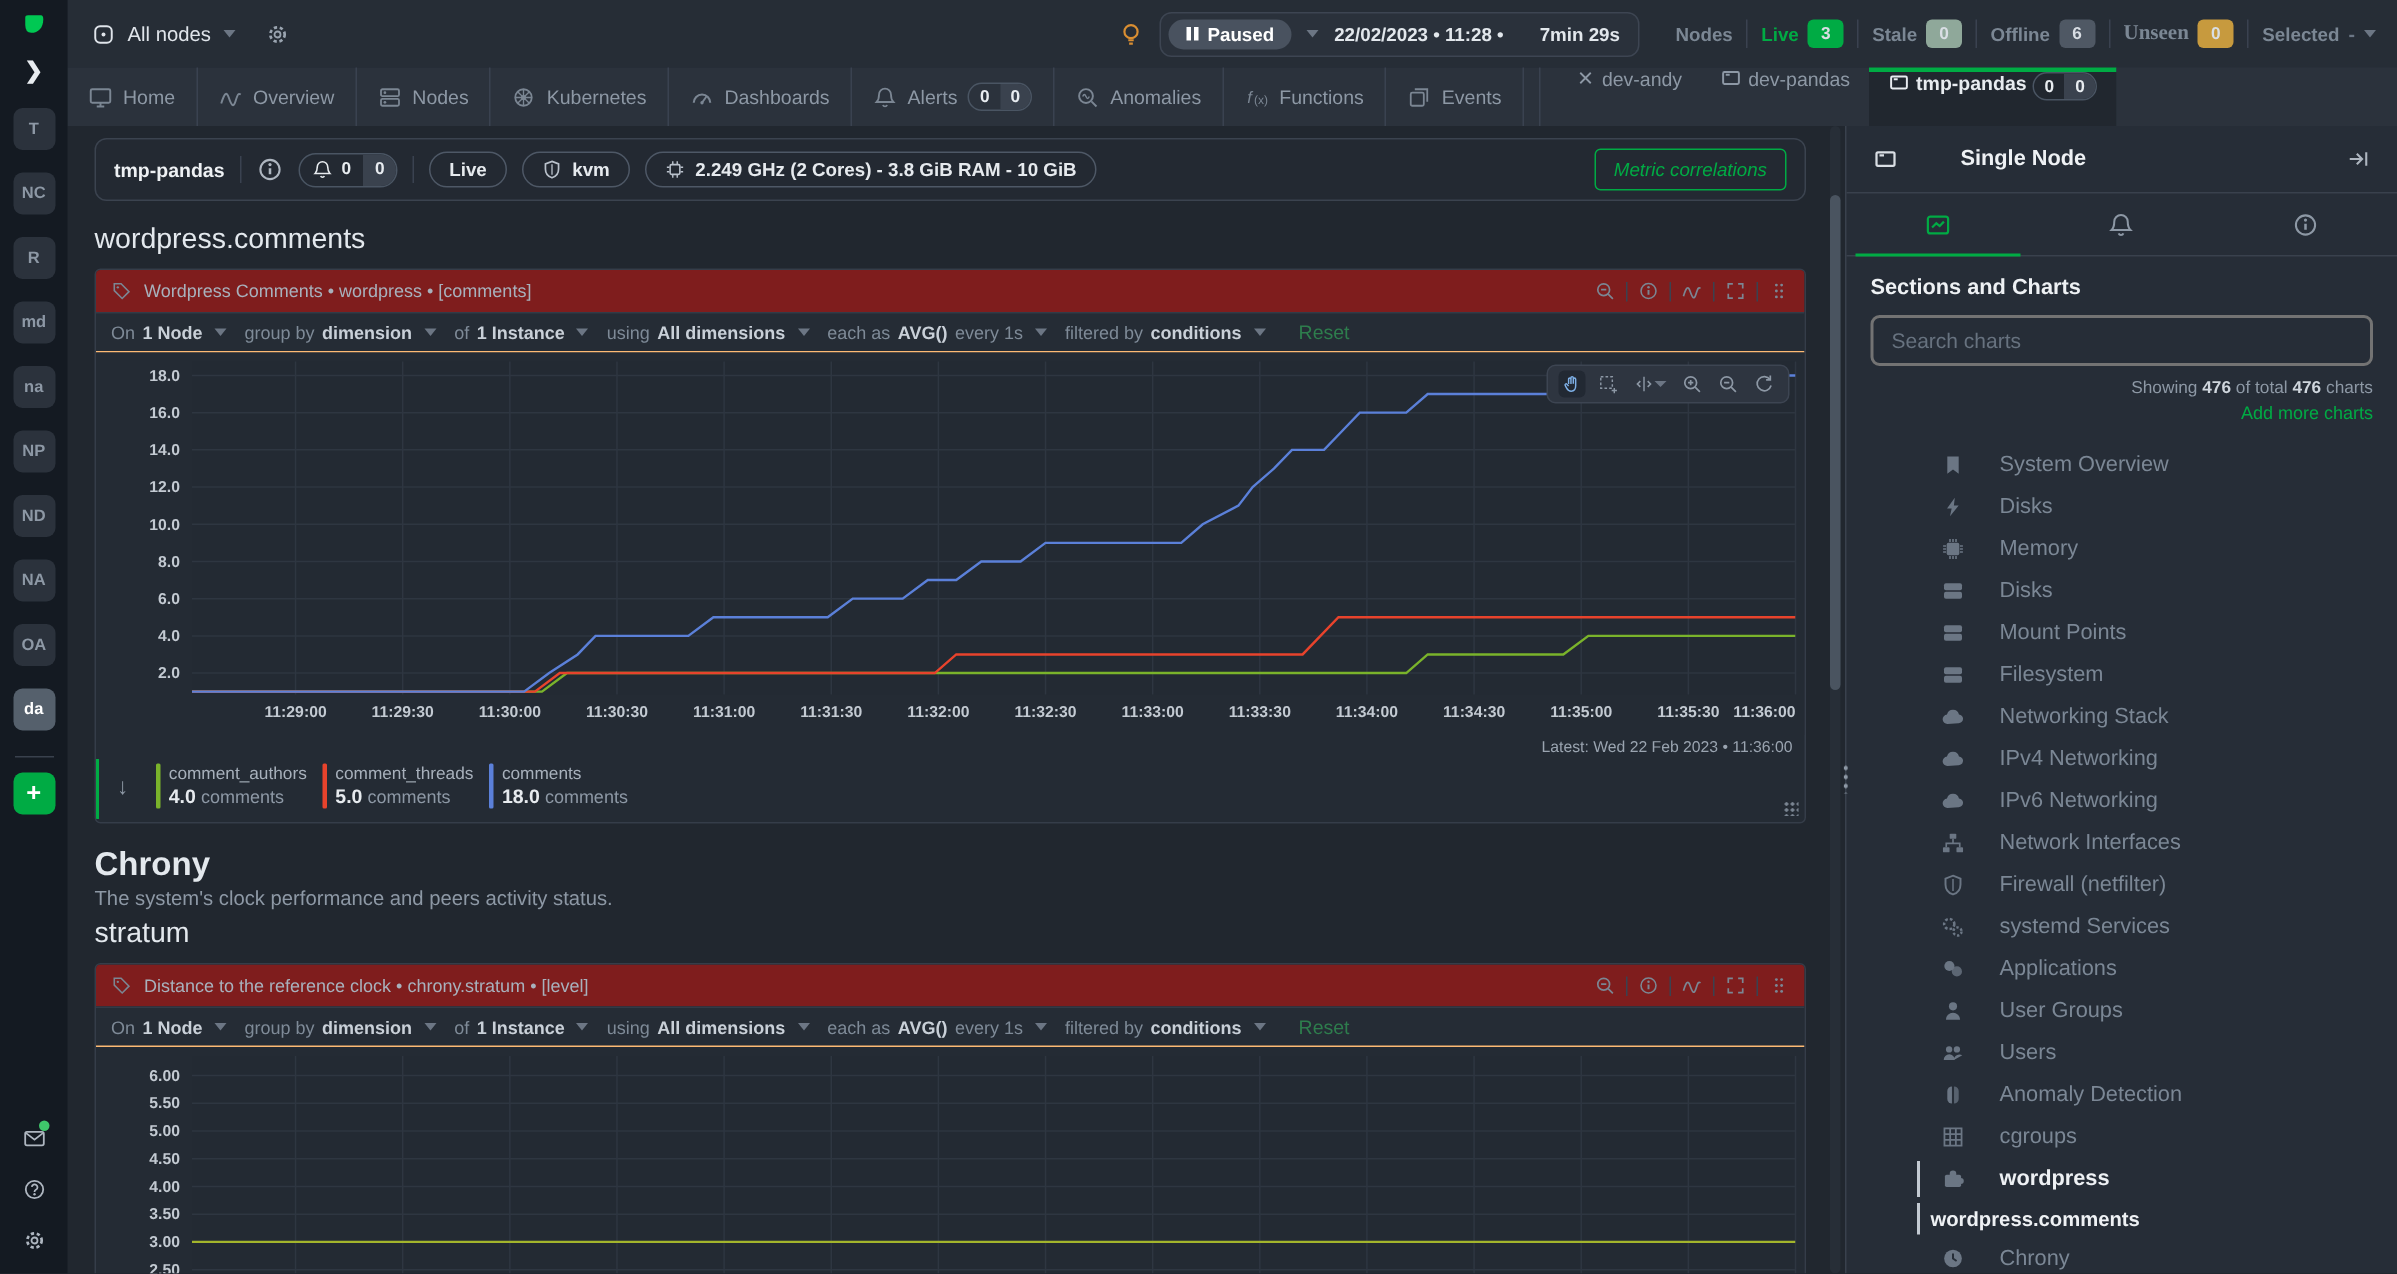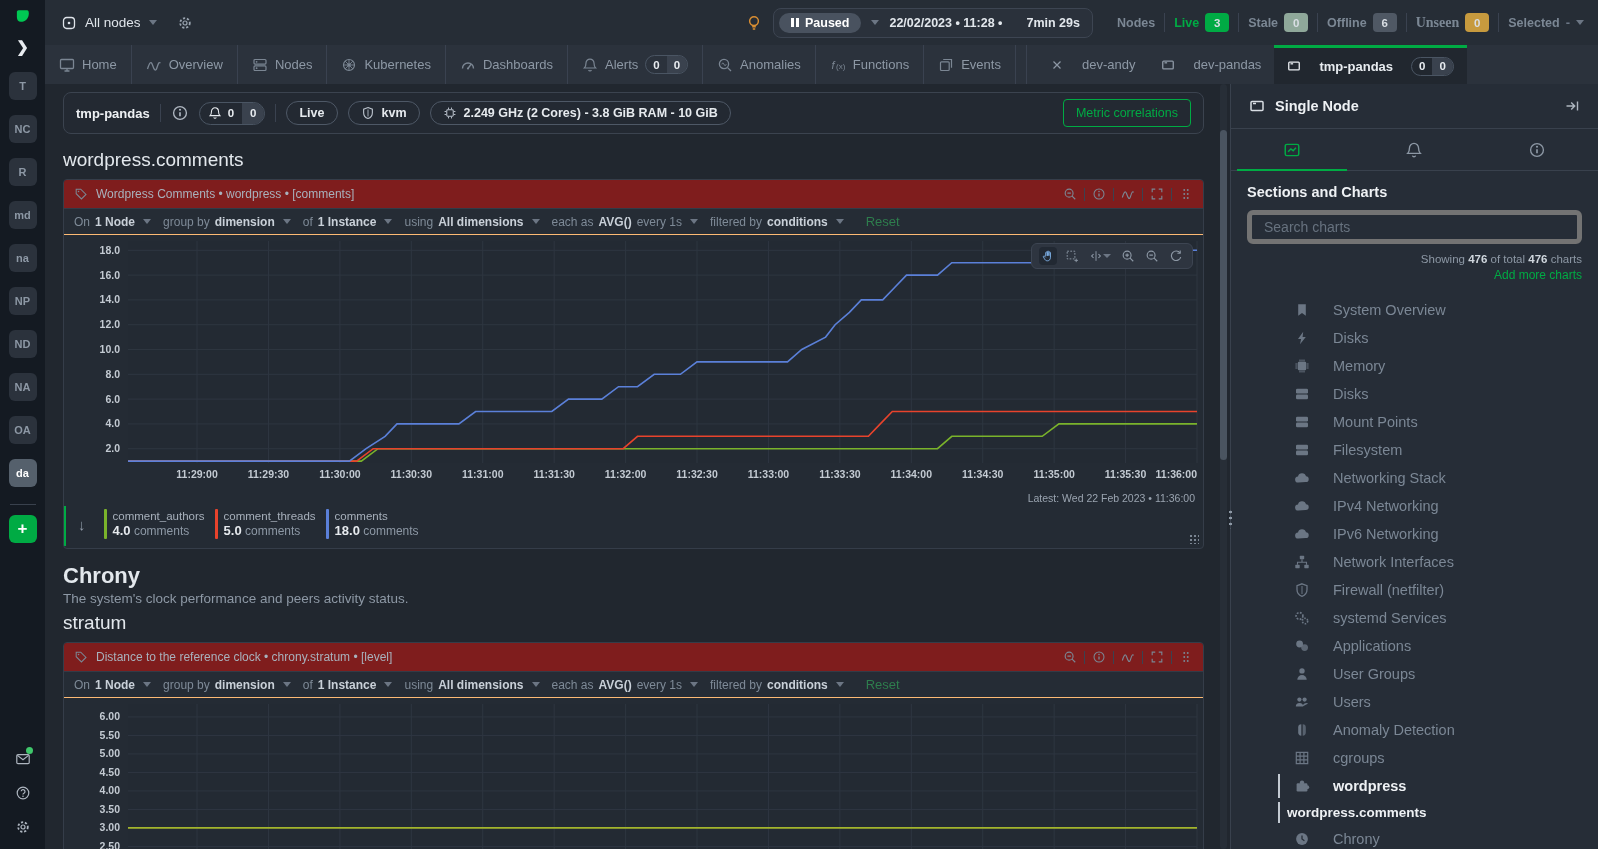--- a/index.html
+++ b/index.html
@@ -41,40 +41,40 @@
   .st-badge{min-width:24px;height:19px;border-radius:4px;display:inline-flex;align-items:center;justify-content:center;font-weight:bold;font-size:11.5px;padding:0 5px;}
   .sel-val{color:#6b7685;font-weight:bold;}
 
   
   #navbar{height:39px;background:#2b323c;display:flex;align-items:stretch;flex:none;}
   .nav-item{display:flex;align-items:center;gap:7px;padding:0 14px;color:#8d98a5;font-size:13px;cursor:pointer;white-space:nowrap;}
   .nav-item .ic{color:#7b8693;}
   .pill00{border:1px solid #4a5563;border-radius:10px;display:inline-flex;overflow:hidden;height:19px;align-items:stretch;font-weight:bold;color:#e8ecf0;font-size:11.5px;}
   .pill00 b{display:flex;align-items:center;padding:0 7px;}
   .pill00 b:last-child{background:#3a424e;}
-  .node-tab{display:flex;align-items:center;gap:18px;padding:0 13px;color:#8d98a5;font-size:13px;cursor:pointer;}
+  .node-tab{display:flex;gap:4px;padding:0 13px;color:#8d98a5;font-size:13px;cursor:pointer;}
   .node-tab.active{background:#21272f;border-top:3px solid #00ab44;color:#e8ecf0;font-weight:bold;}
   .navspacer{flex:1;background:#2b323c;}
 
   
   #content-row{flex:1;display:flex;min-height:0;}
   #main{flex:1;position:relative;padding:0 26px 0 18px;overflow:hidden;min-width:0;}
   #main-scroll{position:absolute;right:3px;top:0;bottom:0;width:7px;background:#272e37;border-radius:4px;}
   #main-thumb{position:absolute;right:3px;top:46px;width:7px;height:330px;background:#4a5460;border-radius:4px;cursor:pointer;}
 
   
   .node-head{margin-top:8px;height:42px;border:1px solid #3b434f;background:#232932;border-radius:8px;display:flex;align-items:center;padding:0 12px;gap:10px;}
   .nh-name{font-weight:bold;font-size:13px;color:#eef1f4;}
   .nh-info{color:#aeb6c0;cursor:pointer;display:flex;}
   .bell-pill{border:1px solid #4a5563;border-radius:12px;height:23px;display:inline-flex;align-items:center;overflow:hidden;color:#e8ecf0;font-weight:bold;font-size:11.5px;cursor:pointer;}
   .bell-pill .bp1{display:flex;align-items:center;gap:6px;padding:0 8px;}
   .bell-pill .bp2{background:#3a424e;align-self:stretch;display:flex;align-items:center;padding:0 8px;}
   .chip{border:1px solid #4e5866;border-radius:14px;padding:4px 12px;display:inline-flex;align-items:center;gap:7px;color:#e6eaee;font-weight:bold;font-size:12.5px;white-space:nowrap;}
   .chip .ic{color:#b9c1cb;}
-  .mc-btn{margin-left:auto;border:1px solid #00ab44;color:#00ab44;border-radius:4px;padding:6px 12px;font-size:12.5px;cursor:pointer;background:transparent;}
+  .mc-btn{margin-left:auto;border:1px solid #00ab44;color:#00ab44;border-radius:4px;padding:6px 12px;font-size:12.5px;cursor:pointer;background:transparent;font-style:italic;}
 
   .sec-title{font-size:19px;color:#e3e8ed;margin:15px 0 8px;font-weight:400;}
   .sec-big{font-size:22px;color:#e3e8ed;font-weight:bold;margin:14px 0 2px;}
   .sec-sub{font-size:13.5px;color:#8d98a5;margin-bottom:6px;}
 
   
   .card{border:1px solid #353d49;border-radius:4px;background:#242b34;overflow:hidden;}
   .card-head{height:28px;background:#7f1d1d;display:flex;align-items:center;padding:0 10px;gap:8px;font-size:12px;color:#a8b1bc;}
   .card-head .ic{color:#7b8693;}
   .ch-icons{margin-left:auto;display:flex;align-items:center;gap:7px;color:#7b8693;}
@@ -98,29 +98,29 @@
   .lg-bar{width:3px;border-radius:1px;margin-right:6px;}
   .lg-name{font-size:11.5px;color:#a7b0bb;line-height:14px;}
   .lg-val{font-size:12px;color:#8d98a5;line-height:16px;}
   .lg-val b{color:#e6eaee;font-size:13px;}
   .resize-dots{position:absolute;right:4px;bottom:4px;width:10px;height:10px;background-image:radial-gradient(#7b8693 1px,transparent 1.3px);background-size:4px 4px;cursor:nwse-resize;}
 
   
   #sidebar{width:368px;flex:none;background:#262d37;border-left:1px solid #39414d;display:flex;flex-direction:column;position:relative;}
   .sb-drag{position:absolute;left:-3px;top:425px;width:5px;height:20px;background-image:radial-gradient(#8d98a5 1.1px,transparent 1.3px);background-size:5px 6px;cursor:col-resize;}
   .sb-head{height:45px;display:flex;align-items:center;gap:10px;padding:0 18px;border-bottom:1px solid #39414d;}
-  .sb-title{font-weight:bold;font-size:14.5px;color:#eef1f4;}
+  .sb-title{font-weight:bold;font-size:14.5px;color:#eef1f4;margin-left:32px;}
   .sb-collapse{margin-left:auto;color:#aeb6c0;cursor:pointer;}
   .sb-tabs{display:flex;height:42px;border-bottom:1px solid #39414d;}
   .sb-tab{flex:1;display:flex;align-items:center;justify-content:center;color:#8d98a5;cursor:pointer;position:relative;}
   .sb-tab.active{color:#00ab44;}
   .sb-tab.active::after{content:"";position:absolute;left:6px;right:6px;bottom:-1px;height:2px;background:#00ab44;}
   .sb-body{padding:13px 16px 0;flex:1;overflow:hidden;}
   .sb-heading{font-weight:bold;font-size:14.5px;color:#eef1f4;margin-bottom:10px;}
-  .sb-search{width:100%;height:34px;background:transparent;border:5px solid #737373;border-radius:6px;color:#dfe4ea;font-size:14px;padding:0 12px;outline:none;}
+  .sb-search{width:100%;height:34px;background:transparent;border:2px solid #737373;border-radius:6px;color:#dfe4ea;font-size:14px;padding:0 12px;outline:none;}
   .sb-search::placeholder{color:#67727f;}
   .sb-counts{text-align:right;font-size:11.5px;color:#8d98a5;margin-top:9px;}
   .sb-counts b{color:#cfd6dd;}
   .sb-add{text-align:right;font-size:12px;color:#00ab44;margin-top:3px;cursor:pointer;}
   .sb-list{margin-top:14px;}
   .sb-item{height:28px;display:flex;align-items:center;gap:23px;padding-left:47px;color:#7b8795;font-size:14.5px;cursor:pointer;position:relative;white-space:nowrap;}
   .sb-item .ic{color:#6b7684;}
   .sb-item.active{color:#eef1f4;font-weight:bold;}
   .sb-item.active::before{content:"";position:absolute;left:31px;top:2px;bottom:2px;width:2px;background:#c3cad2;}
   .sb-item.child{height:25px;padding-left:40px;font-size:13.5px;font-weight:bold;color:#eef1f4;}

